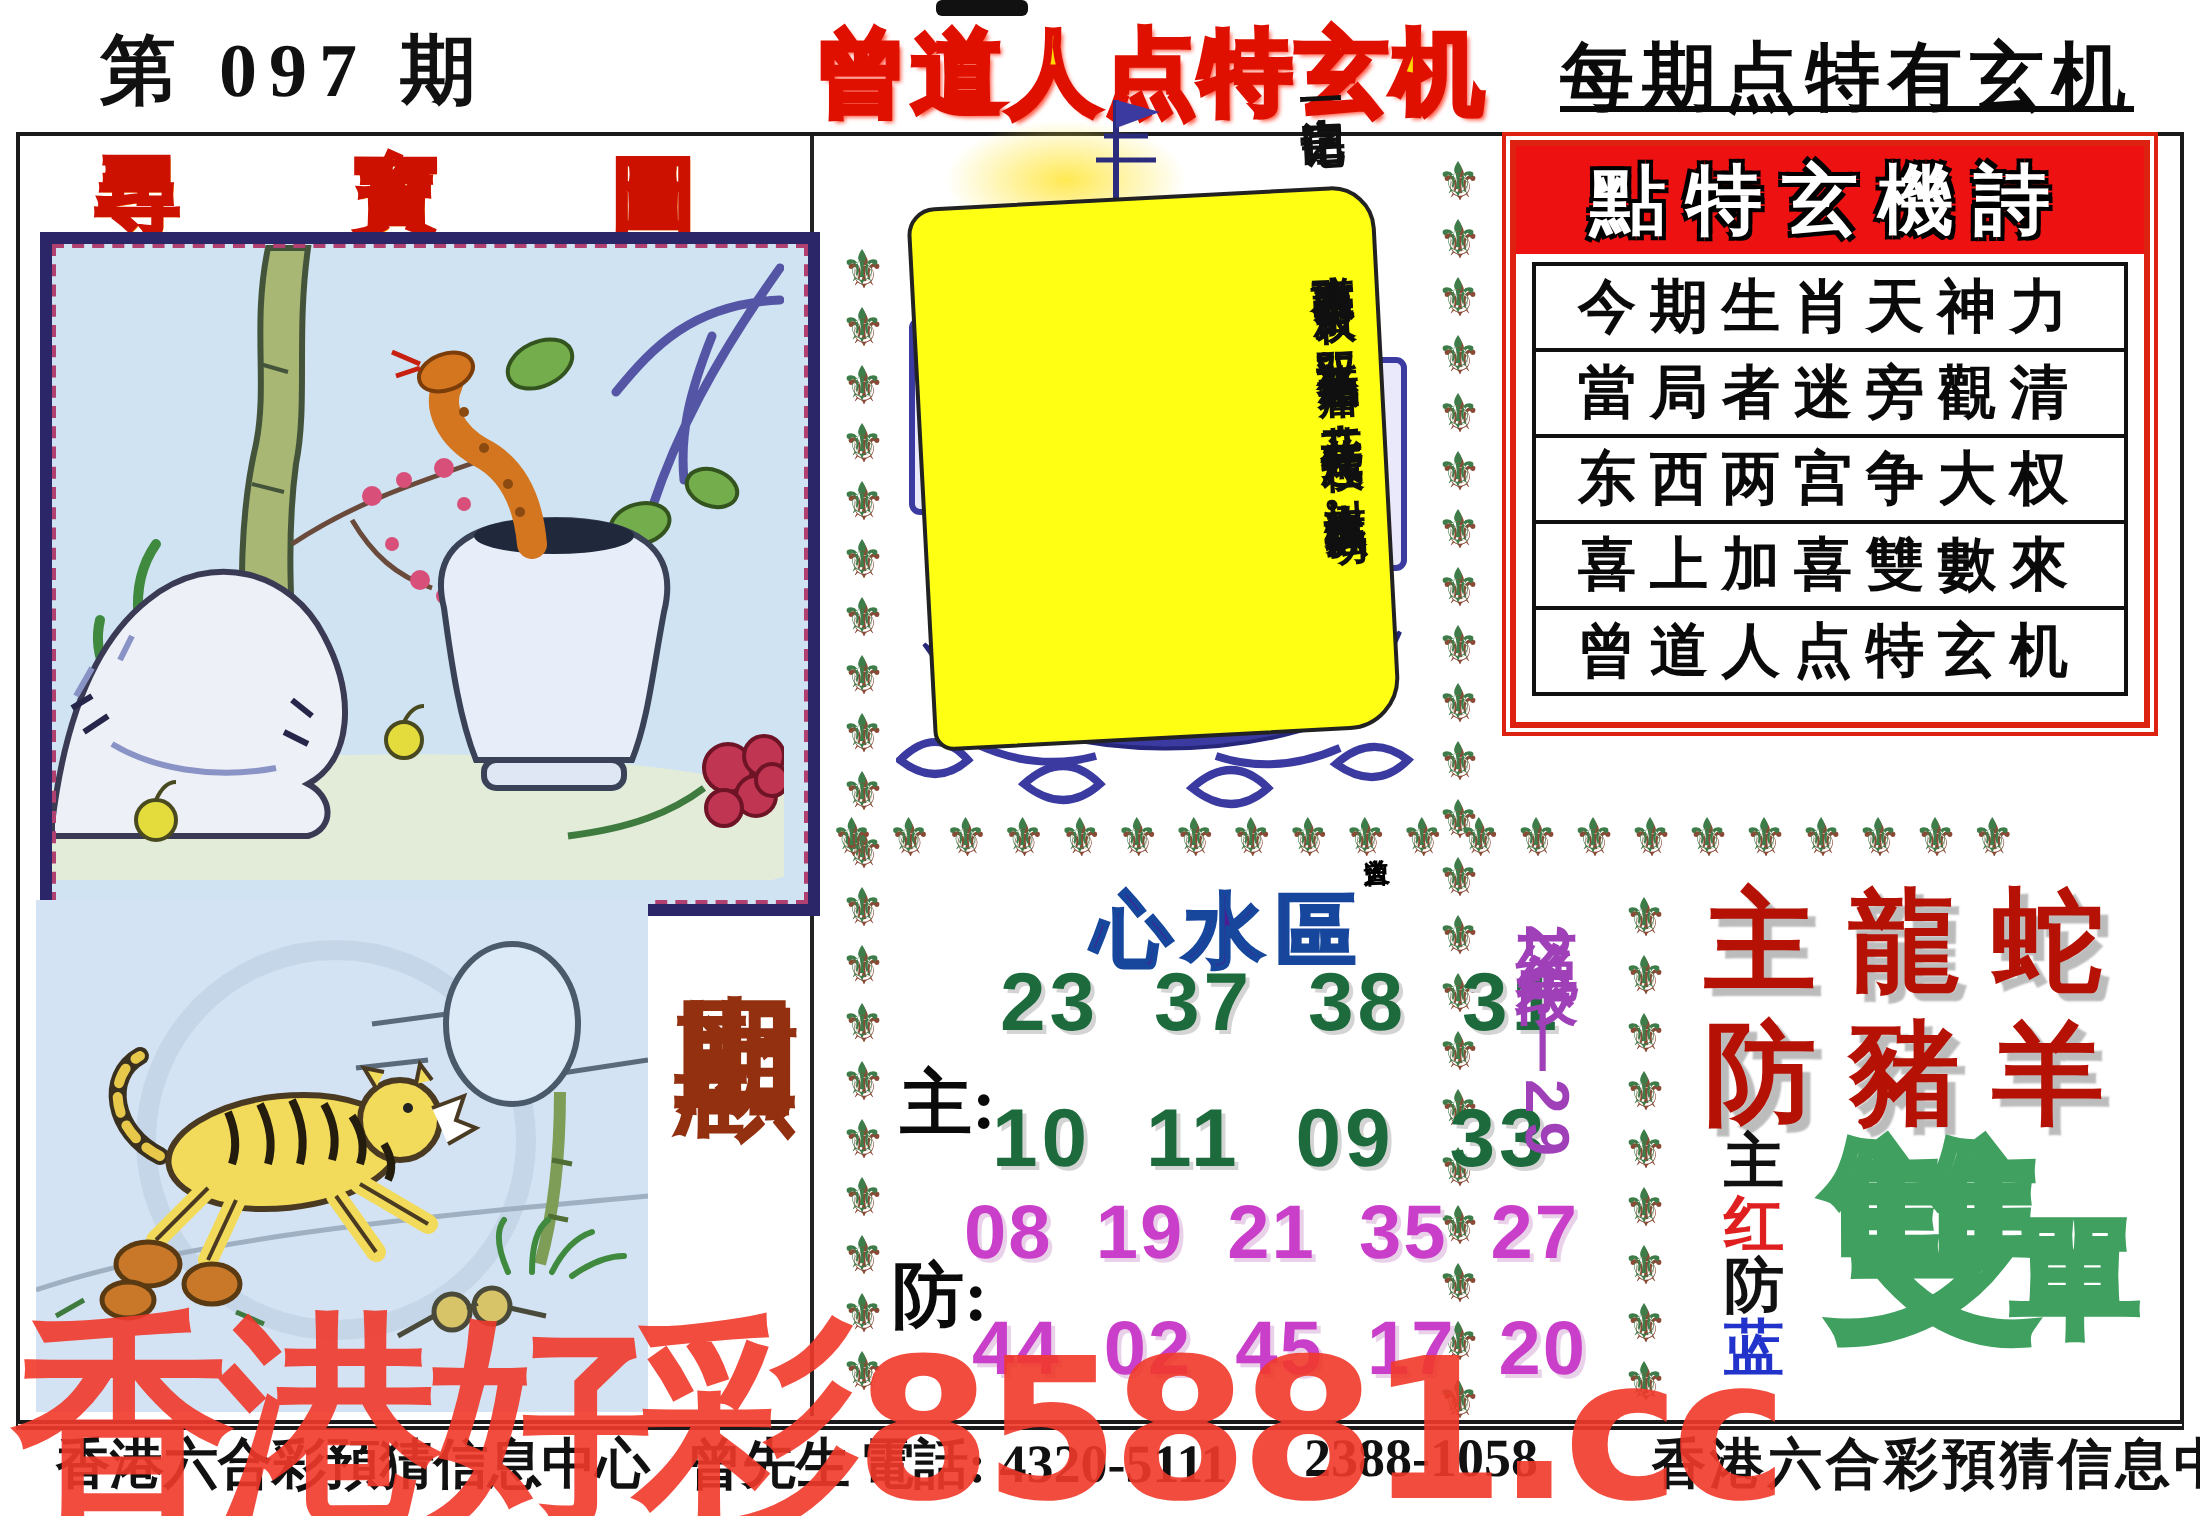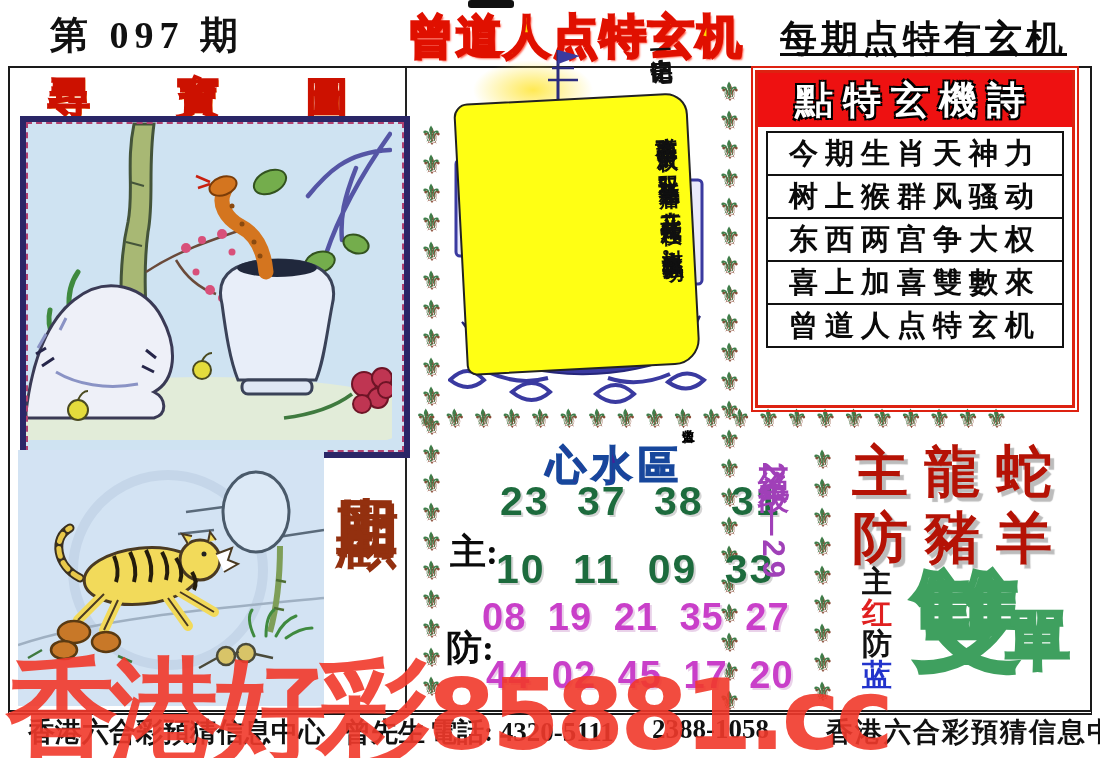--- a/index.html
+++ b/index.html
@@ -40,21 +40,21 @@
   .sail{left:460px;top:98px;width:234px;height:272px;background:#ffff14;border:2px solid #222;
       border-radius:14px 22px 26px 10px;transform:rotate(-3deg);
       writing-mode:vertical-rl;text-orientation:upright;display:flex;justify-content:center;
       padding:10px 4px;box-sizing:border-box;}
   .sail-col{font:bold 21px "Liberation Serif",serif;color:#101010;line-height:23px;
       letter-spacing:2px;margin:0 6px;white-space:pre;}
   .sail-col.first{font-size:22px;}
   .sail-sign{font:bold 13px "Liberation Serif",serif;padding-top:150px;margin:0 4px;line-height:14px;}
 
   
-  .poem-box{left:755px;top:70px;width:320px;height:338px;border:3px solid #dd2211;
+  .poem-box{left:755px;top:70px;width:320px;height:294px;border:3px solid #dd2211;
       outline:2px solid #dd2211;outline-offset:2px;background:#fff;box-sizing:border-box;}
   .poem-title{height:54px;background:#ee1111;display:flex;align-items:center;justify-content:center;
       font:bold 38px "Liberation Serif",serif;color:#fff;letter-spacing:10px;
       text-shadow:-2px -2px 0 #000,2px -2px 0 #000,-2px 2px 0 #000,2px 2px 0 #000;}
   .poem-rows{margin:4px 8px 0 8px;border:2px solid #111;}
   .poem-row{height:41px;border-bottom:2px solid #111;display:flex;align-items:center;justify-content:center;
       font:bold 29px "Liberation Serif",serif;color:#0a0a0a;letter-spacing:7px;}
   .poem-row:last-child{border-bottom:none;}
   .poem-notice{margin:4px 8px;font:bold 13.5px "Liberation Sans",sans-serif;color:#e21b10;
       line-height:1.55;letter-spacing:0.5px;}
@@ -321,21 +321,21 @@
 ⚜
 ⚜
 ⚜
 ⚜</div>
 <div class="abs fleur-row ni" style="left:415px;top:404px;">⚜⚜⚜⚜⚜⚜⚜⚜⚜⚜⚜⚜⚜⚜⚜⚜⚜⚜⚜⚜⚜</div>
 
 <div class="abs poem-box">
   <div class="poem-title">點特玄機詩</div>
   <div class="poem-rows">
     <div class="poem-row">今期生肖天神力</div>
-    <div class="poem-row">树上猴群风骚动</div>
+    <div class="poem-row">當局者迷旁觀清</div>
     <div class="poem-row">东西两宫争大权</div>
     <div class="poem-row">喜上加喜雙數來</div>
     <div class="poem-row">曾道人点特玄机</div>
   </div>
 </div>
 
 <div class="abs hz-title ni">心水區</div>
 <div class="abs hz-label ni" style="left:450px;top:528px;">主:</div>
 <div class="abs num-green ni" style="left:500px;top:478px;">23 37 38 31</div>
 <div class="abs num-green ni" style="left:496px;top:546px;">10 11 09 33</div>

